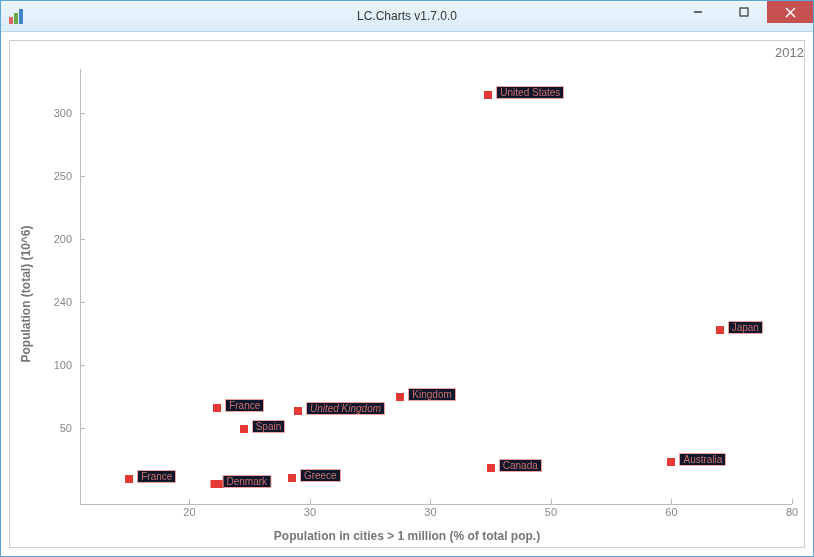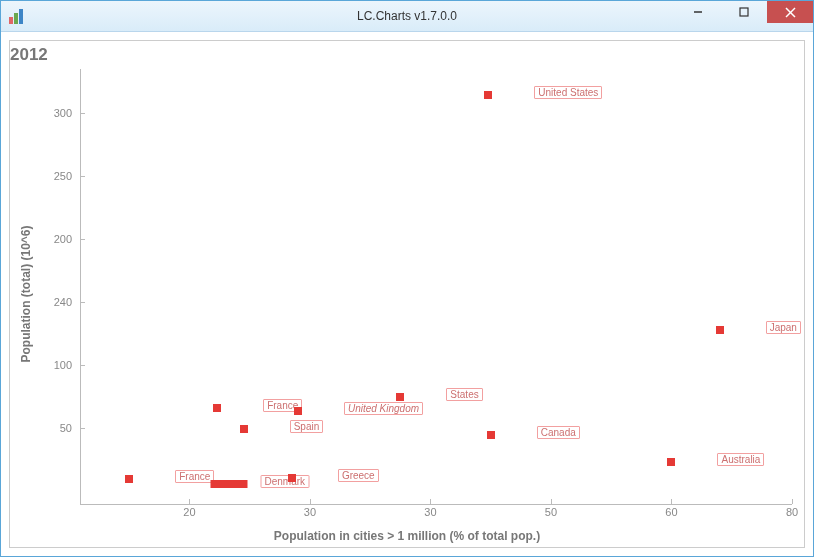--- a/index.html
+++ b/index.html
@@ -73,24 +73,24 @@
     flex: 1;
     margin: 8px;
     border: 1px solid #ccc;
     background: #fff;
     position: relative;
   }
   .chart-title {
     position: absolute;
     top: 4px;
     left: 0; right: 0;
-    text-align: left;
-    font-weight: bold;
+    text-align: right;
+    font-weight: normal;
     color: #777;
-    font-size: 17px;
+    font-size: 13px;
   }
   .ylabel {
     position: absolute;
     left: 16px;
     top: 50%;
     transform: translate(-50%, -50%) rotate(-90deg);
     white-space: nowrap;
     font-weight: bold;
     color: #777;
     font-size: 12px;
@@ -152,26 +152,25 @@
     height: 8px;
     background: #e53935;
     transform: translate(-50%, -50%);
   }
   .point .dlabel {
     position: absolute;
     left: 12px;
     top: -5px;
     padding: 0px 3px;
     border: 1px solid #f2a0a0;
-    background: #ffffff;
+    background: #0f172a;
     color: #cc7070;
     font-size: 10px;
     white-space: nowrap;
     border-radius: 1px;
-    margin-left: 38px;
   }
 </style>
 </head>
 <body>
 
 <div class="window">
   <div class="titlebar">
     <span class="icon">
       <span class="b1"></span>
         <span class="b2"></span>
@@ -263,23 +262,23 @@
         <div class="point" style="left: 162.686px; top: 360px; background: rgb(229, 57, 53);">
           <span class="dlabel">Spain</span>
         </div>
         <div class="point" style="left: 210.89px; top: 408.522px; background: rgb(229, 57, 53); text-align: right;">
           <span class="dlabel">Greece</span>
         </div>
         <div class="point" style="left: 216.915px; top: 341.696px; background: rgb(229, 57, 53); font-style: italic;">
           <span class="dlabel">United Kingdom</span>
         </div>
         <div class="point" style="left: 319.347px; top: 327.826px; background: rgb(229, 57, 53);">
-          <span class="dlabel">States</span>
-        </div>
-        <div class="point" style="left: 409.729px; top: 366px; background: rgb(229, 57, 53);">
+          <span class="dlabel">Kingdom</span>
+        </div>
+        <div class="point" style="left: 409.729px; top: 399px; background: rgb(229, 57, 53);">
           <span class="dlabel">Canada</span>
         </div>
         <div class="point" style="left: 407.319px; top: 26.4783px; background: rgb(229, 57, 53);">
           <span class="dlabel">United States</span>
         </div>
         <div class="point" style="left: 590.492px; top: 393.391px; background: rgb(229, 57, 53);">
           <span class="dlabel">Australia</span>
         </div>
         <div class="point" style="left: 638.695px; top: 261px; background: rgb(229, 57, 53);">
           <span class="dlabel">Japan</span>

